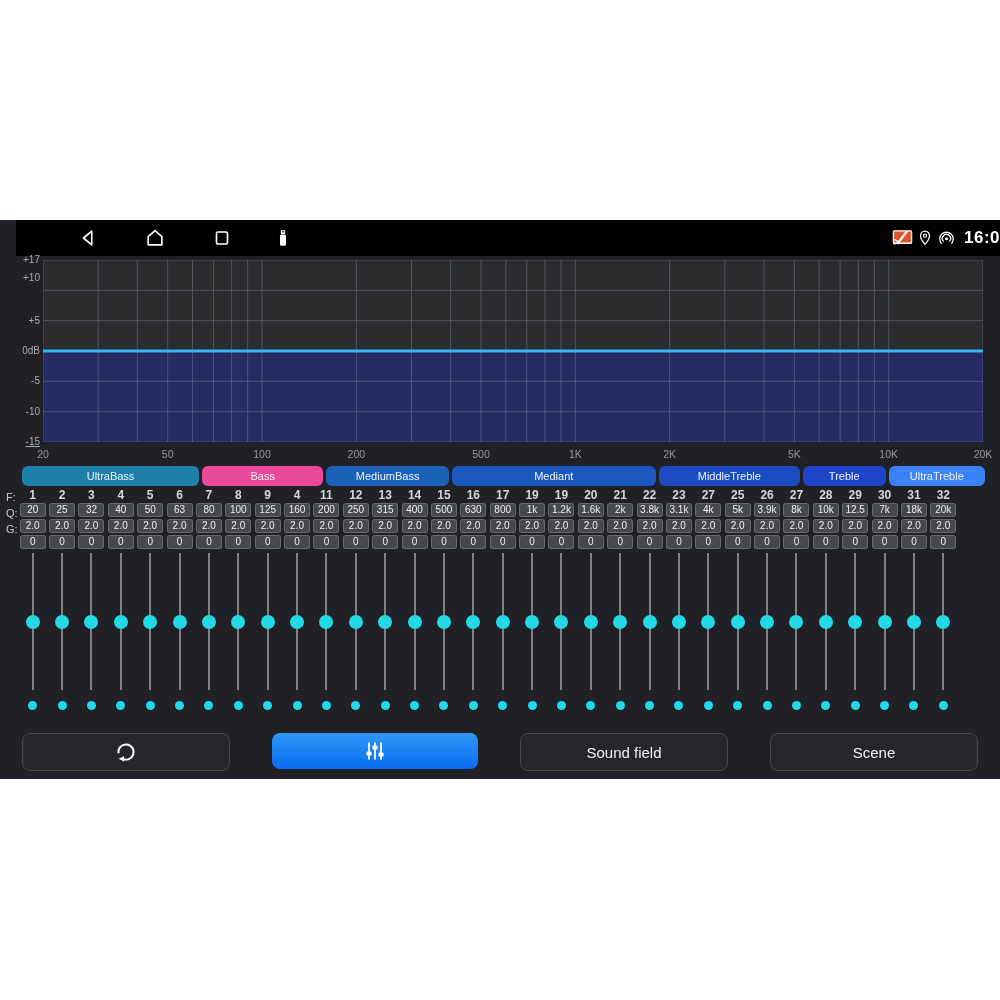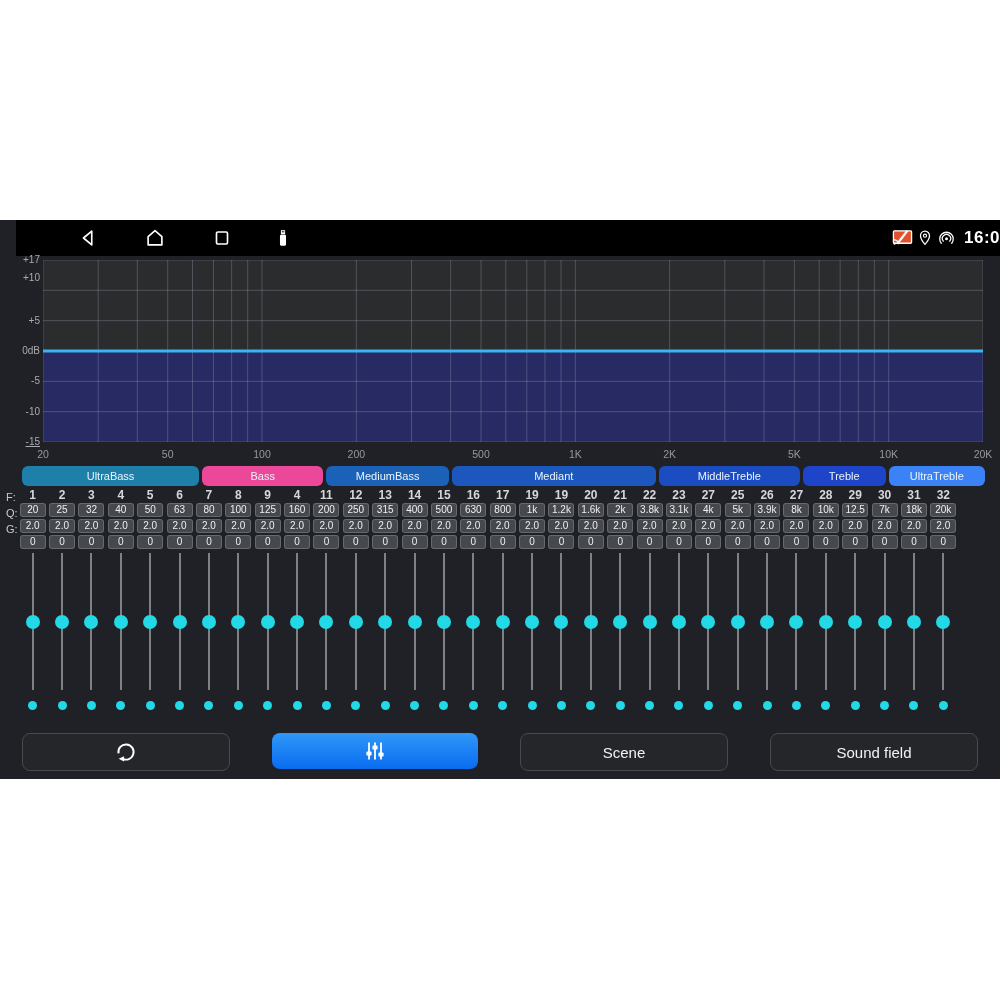--- a/index.html
+++ b/index.html
@@ -513,21 +513,21 @@
         <svg width="24" height="24" viewBox="0 0 24 24">
           <line x1="6" y1="3.5" x2="6" y2="20.5" stroke="#fff" stroke-width="1.8"></line>
           <line x1="12" y1="3.5" x2="12" y2="20.5" stroke="#fff" stroke-width="1.8"></line>
           <line x1="18" y1="3.5" x2="18" y2="20.5" stroke="#fff" stroke-width="1.8"></line>
           <rect x="3.4" y="12.4" width="5.2" height="4.2" rx="1.2" fill="#fff"></rect>
           <rect x="9.4" y="6.4" width="5.2" height="4.2" rx="1.2" fill="#fff"></rect>
           <rect x="15.4" y="13.4" width="5.2" height="4.2" rx="1.2" fill="#fff"></rect>
         </svg>
       </div>
       <div class="btn">
+        <span>Sound field</span>
+      </div>
+      <div class="btn">
         <span>Scene</span>
-      </div>
-      <div class="btn">
-        <span>Sound field</span>
       </div>
     </div>
 
   </div>
 </div>
 
 </body></html>

